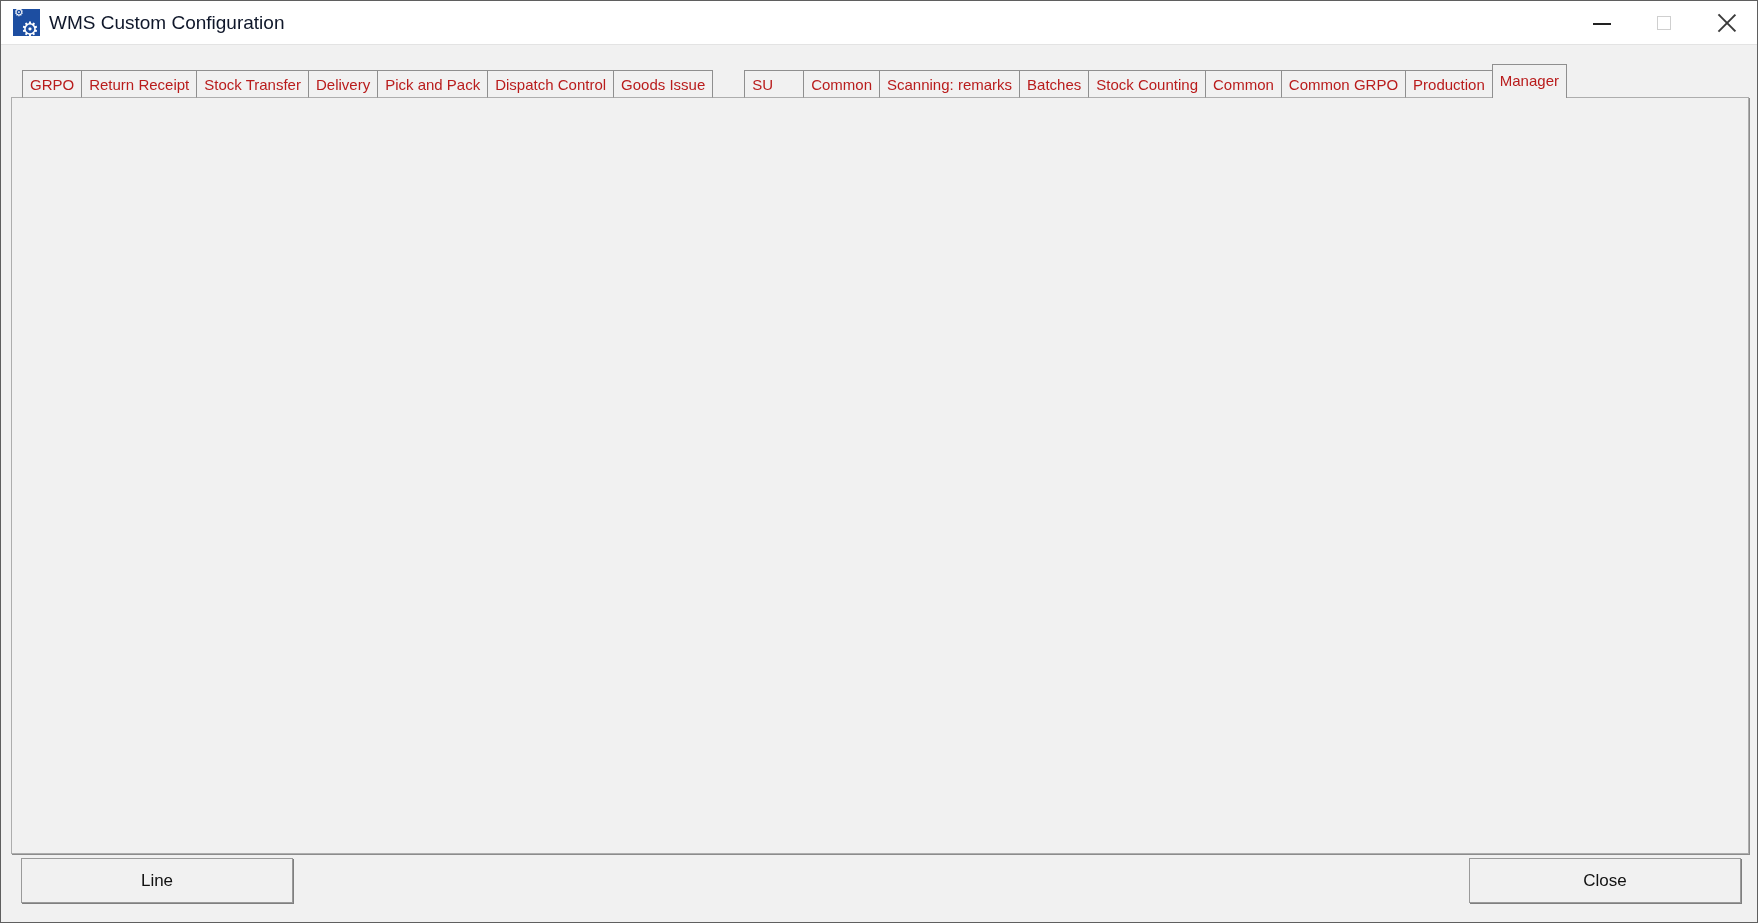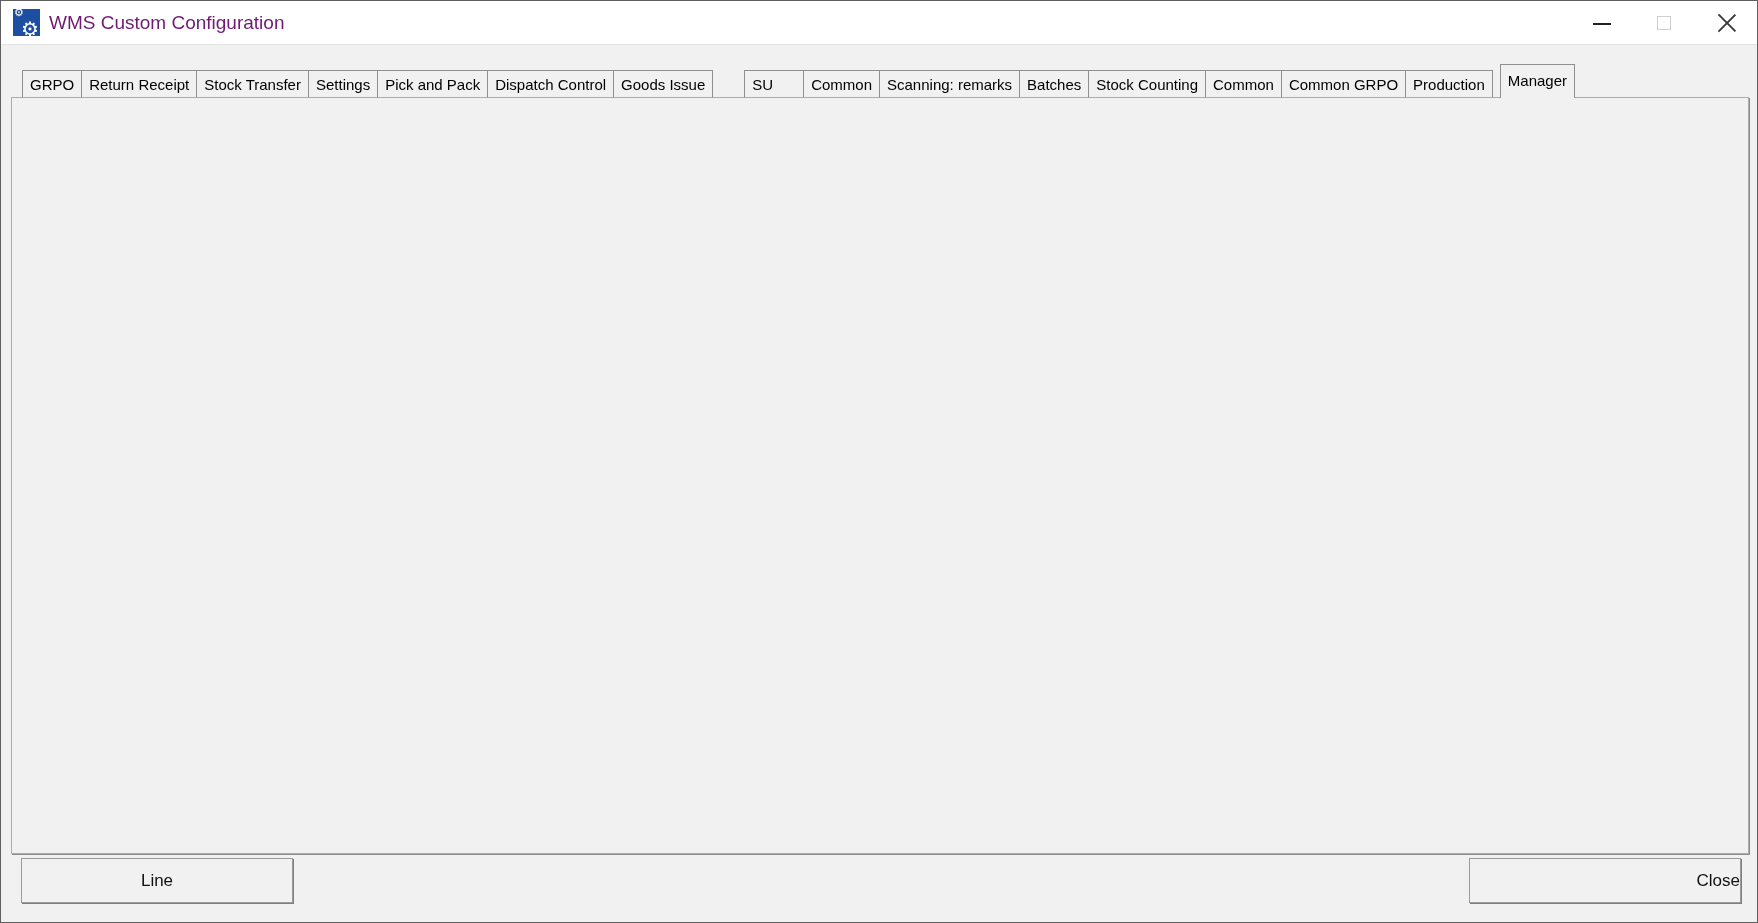--- a/index.html
+++ b/index.html
@@ -15,21 +15,21 @@
     position: absolute; left: 0; top: 0; width: 100%; height: 44px;
     background: #ffffff; border-bottom: 1px solid #e3e3e3;
   }
   .app-icon {
     position: absolute; left: 12px; top: 8px; width: 27px; height: 27px;
     background: #1d4ea1; color: #fff; overflow: hidden;
   }
   .app-icon .gear-big { position: absolute; right: 1px; bottom: -3px; font-size: 20px; line-height: 20px; }
   .app-icon .gear-small { position: absolute; left: 1px; top: -2px; font-size: 11px; line-height: 11px; }
   .title-text {
-    position: absolute; left: 48px; top: 11px; font-size: 19px; color: #701a75;
+    position: absolute; left: 48px; top: 11px; font-size: 19px; color: #0f172a;
     white-space: nowrap;
   }
   .win-btn { position: absolute; top: 0; width: 62px; height: 43px; cursor: default; }
   .win-btn-min { right: 124px; }
   .win-btn-max { right: 62px; }
   .win-btn-close { right: 0; }
   .glyph-min { position: absolute; left: 22px; top: 22px; width: 18px; height: 2px; background: #222; }
   .glyph-max { position: absolute; left: 24px; top: 15px; width: 14px; height: 14px; border: 1px solid #cfcfcf; background: #fff; }
   .glyph-close { position: absolute; left: 21px; top: 11px; width: 21px; height: 21px; }
   .glyph-close::before, .glyph-close::after {
@@ -37,28 +37,28 @@
   }
   .glyph-close::before { transform: rotate(45deg); }
   .glyph-close::after { transform: rotate(-45deg); }
 
   
   .tabstrip {
     position: absolute; left: 21px; top: 63px; display: flex; align-items: flex-end;
     z-index: 3; height: 34px;
   }
   .tab {
-    height: 28px; padding: 5px 7px 0 7px; font-size: 15px; color: #000000;
+    height: 28px; padding: 5px 7px 0 7px; font-size: 15px; color: #b91c1c;
     background: #f1f1f1; border: 1px solid #8f8f8f; border-bottom: 1px solid #adadad;
     margin-right: -1px; white-space: pre; cursor: default;
   }
   .tab-su { padding-right: 30px; margin-left: 32px; }
   .tab.selected {
     height: 34px; padding-top: 7px; background: #f1f1f1;
-    border-bottom: none; position: relative; z-index: 4; margin-left: 8px;
+    border-bottom: none; position: relative; z-index: 4;
   }
   
   .tabpanel {
     position: absolute; left: 10px; top: 96px; width: 1738px; height: 757px;
     background: #f1f1f1; border: 1px solid #adadad;
     box-shadow: 1px 1px 0 #8c8c8c;
     z-index: 1;
   }
 
   
@@ -108,21 +108,21 @@
   .spin-up::after { top: 3px; border-bottom: 4px solid #8f8f8f; }
   .spin-down::after { top: 4px; border-top: 4px solid #8f8f8f; }
 
   
   .footer-btn {
     position: absolute; top: 857px; width: 272px; height: 45px;
     background: #f1f1f1; border: 1px solid #9a9a9a; box-shadow: 1px 1px 0 #7f7f7f;
     font-size: 17px; color: #111; text-align: center; line-height: 43px; cursor: default;
   }
   .footer-save { left: 20px; }
-  .footer-close { left: 1468px; text-align: right; }
+  .footer-close { left: 1468px; }
 </style>
 </head>
 <body>
 
 <div class="titlebar">
   <div class="app-icon">
     <span class="gear-small">⚙</span>
     <span class="gear-big">⚙</span>
   </div>
   <div class="title-text">WMS Custom Configuration</div>
@@ -134,21 +134,21 @@
   </div>
   <div class="win-btn win-btn-close">
     <div class="glyph-close"></div>
   </div>
 </div>
 
 <div class="tabstrip">
   <div class="tab">GRPO</div>
   <div class="tab">Return Receipt</div>
   <div class="tab">Stock Transfer</div>
-  <div class="tab">Settings</div>
+  <div class="tab">Delivery</div>
   <div class="tab">Pick and Pack</div>
   <div class="tab">Dispatch Control</div>
   <div class="tab">Goods Issue</div>
   <div class="tab tab-su">SU</div>
   <div class="tab">Common</div>
   <div class="tab">Scanning: remarks</div>
   <div class="tab">Batches</div>
   <div class="tab">Stock Counting</div>
   <div class="tab">Common</div>
   <div class="tab">Common GRPO</div>

